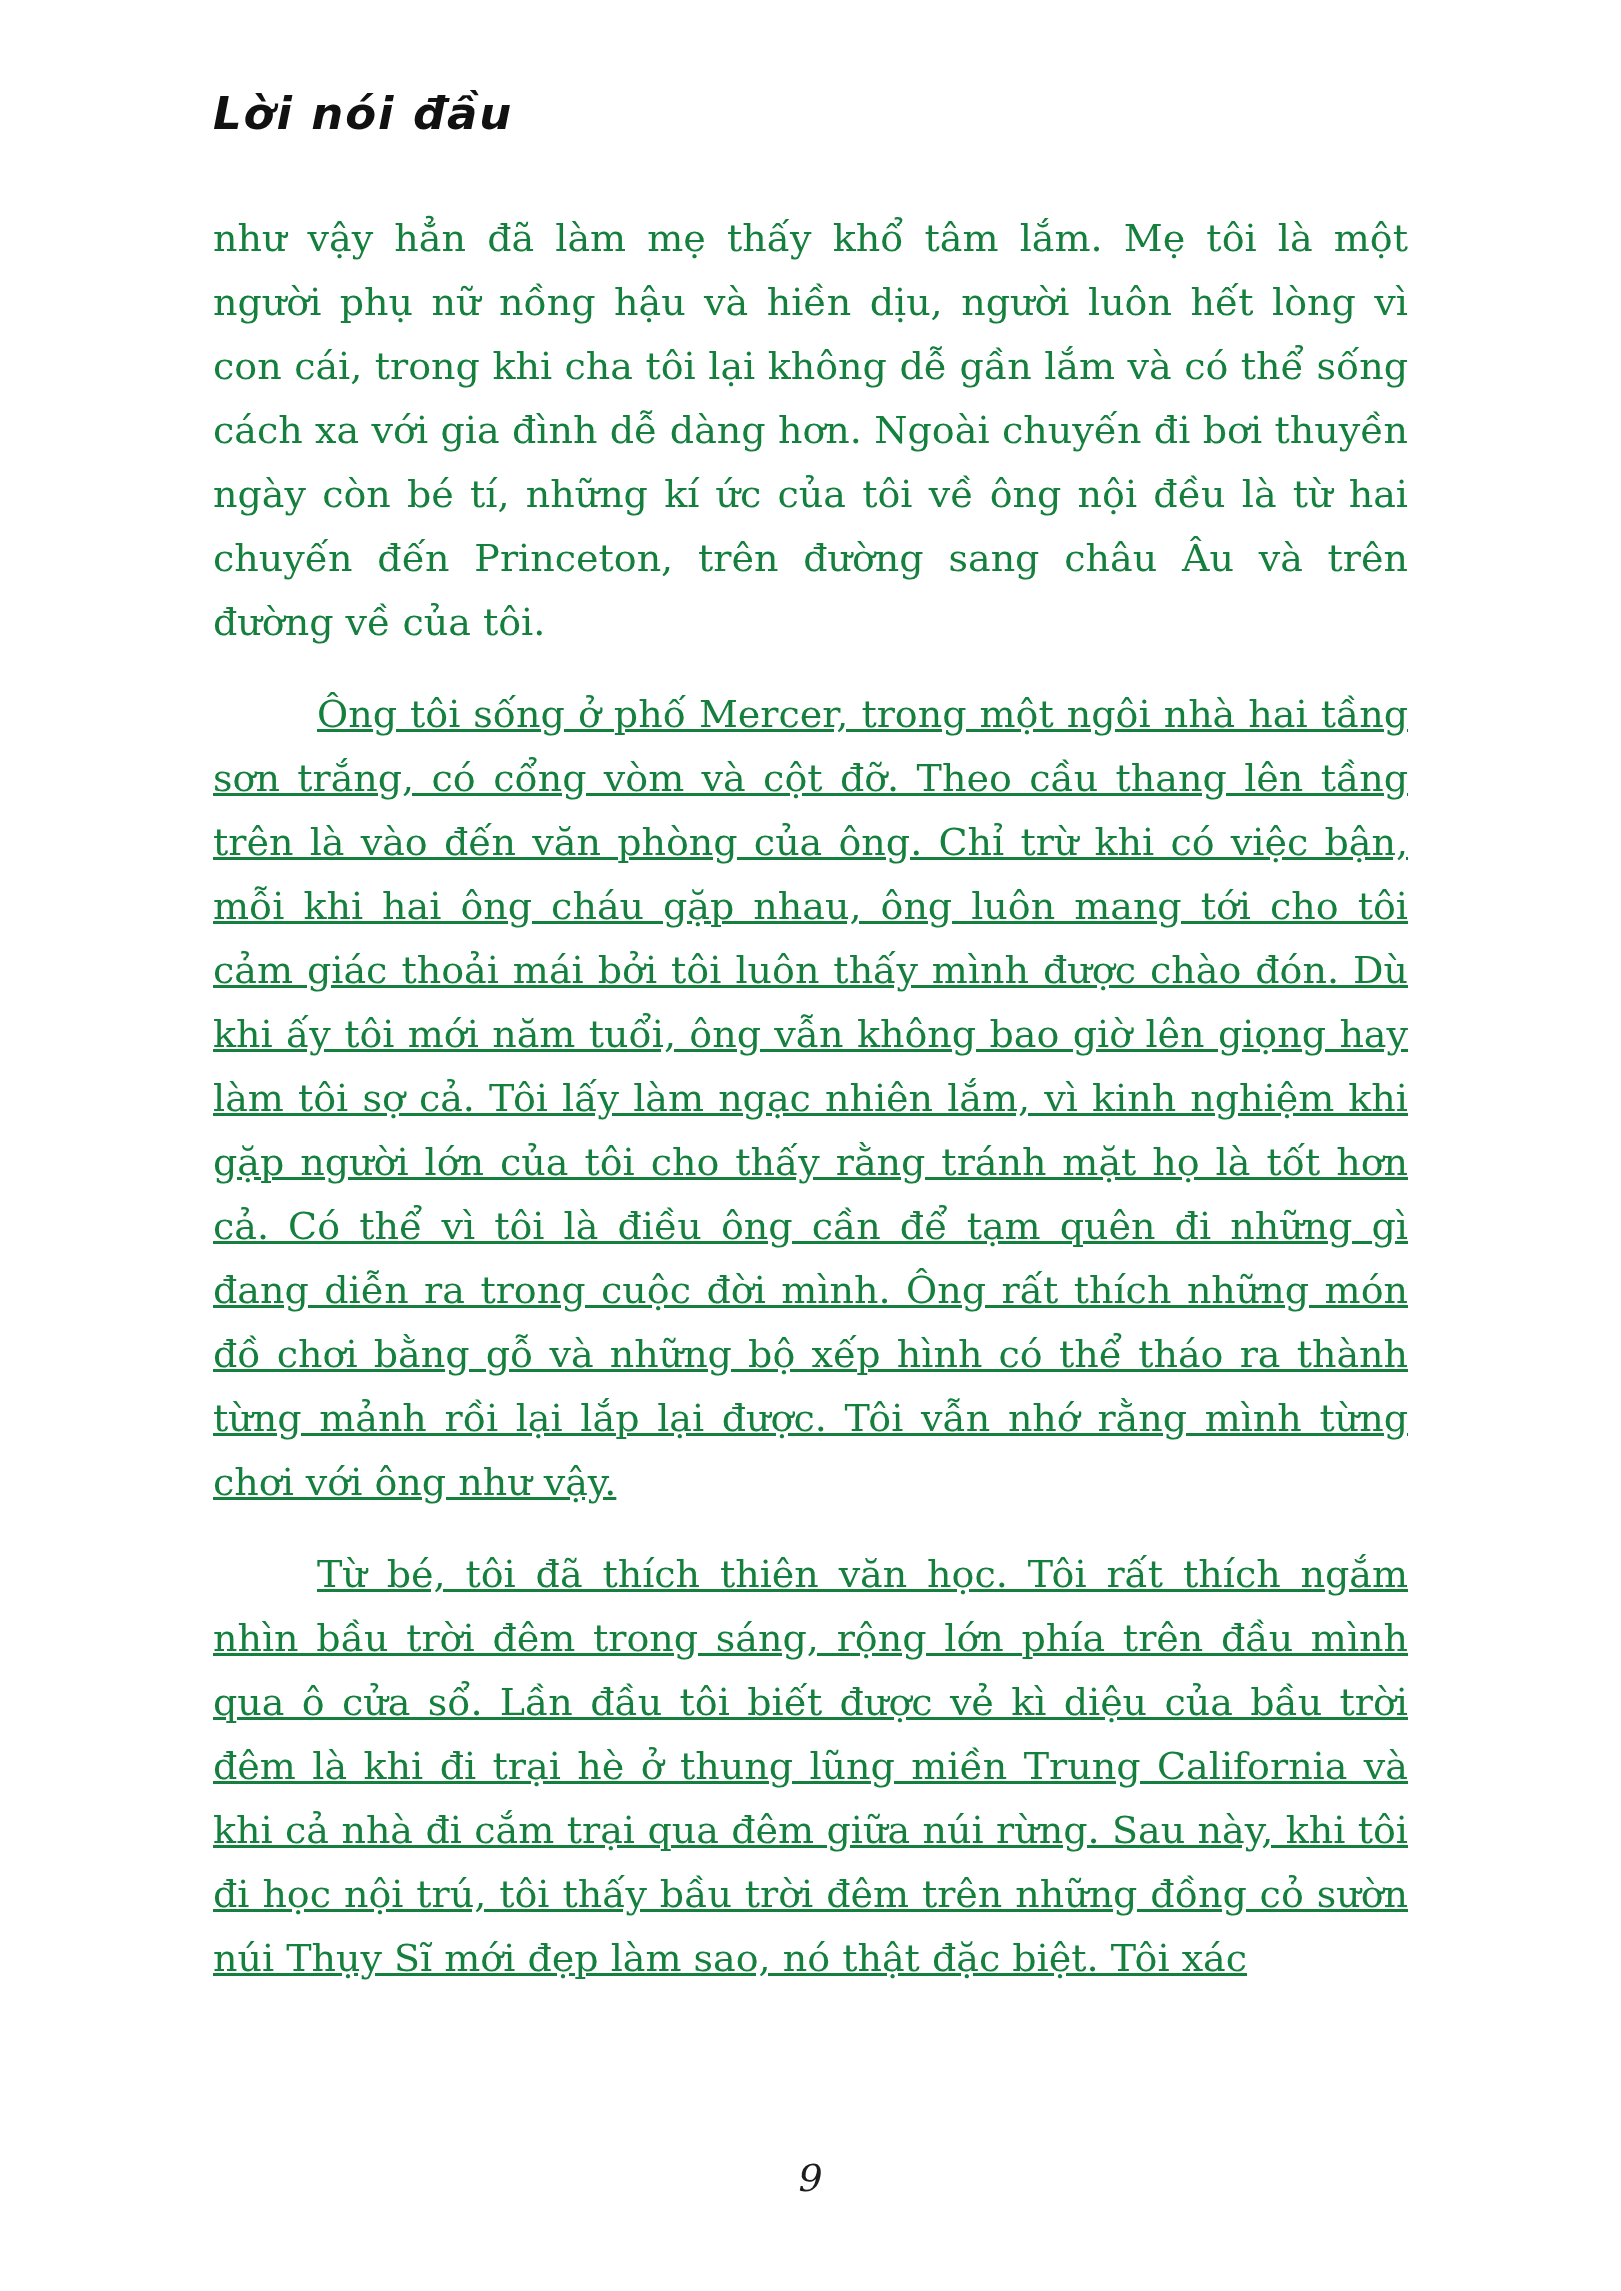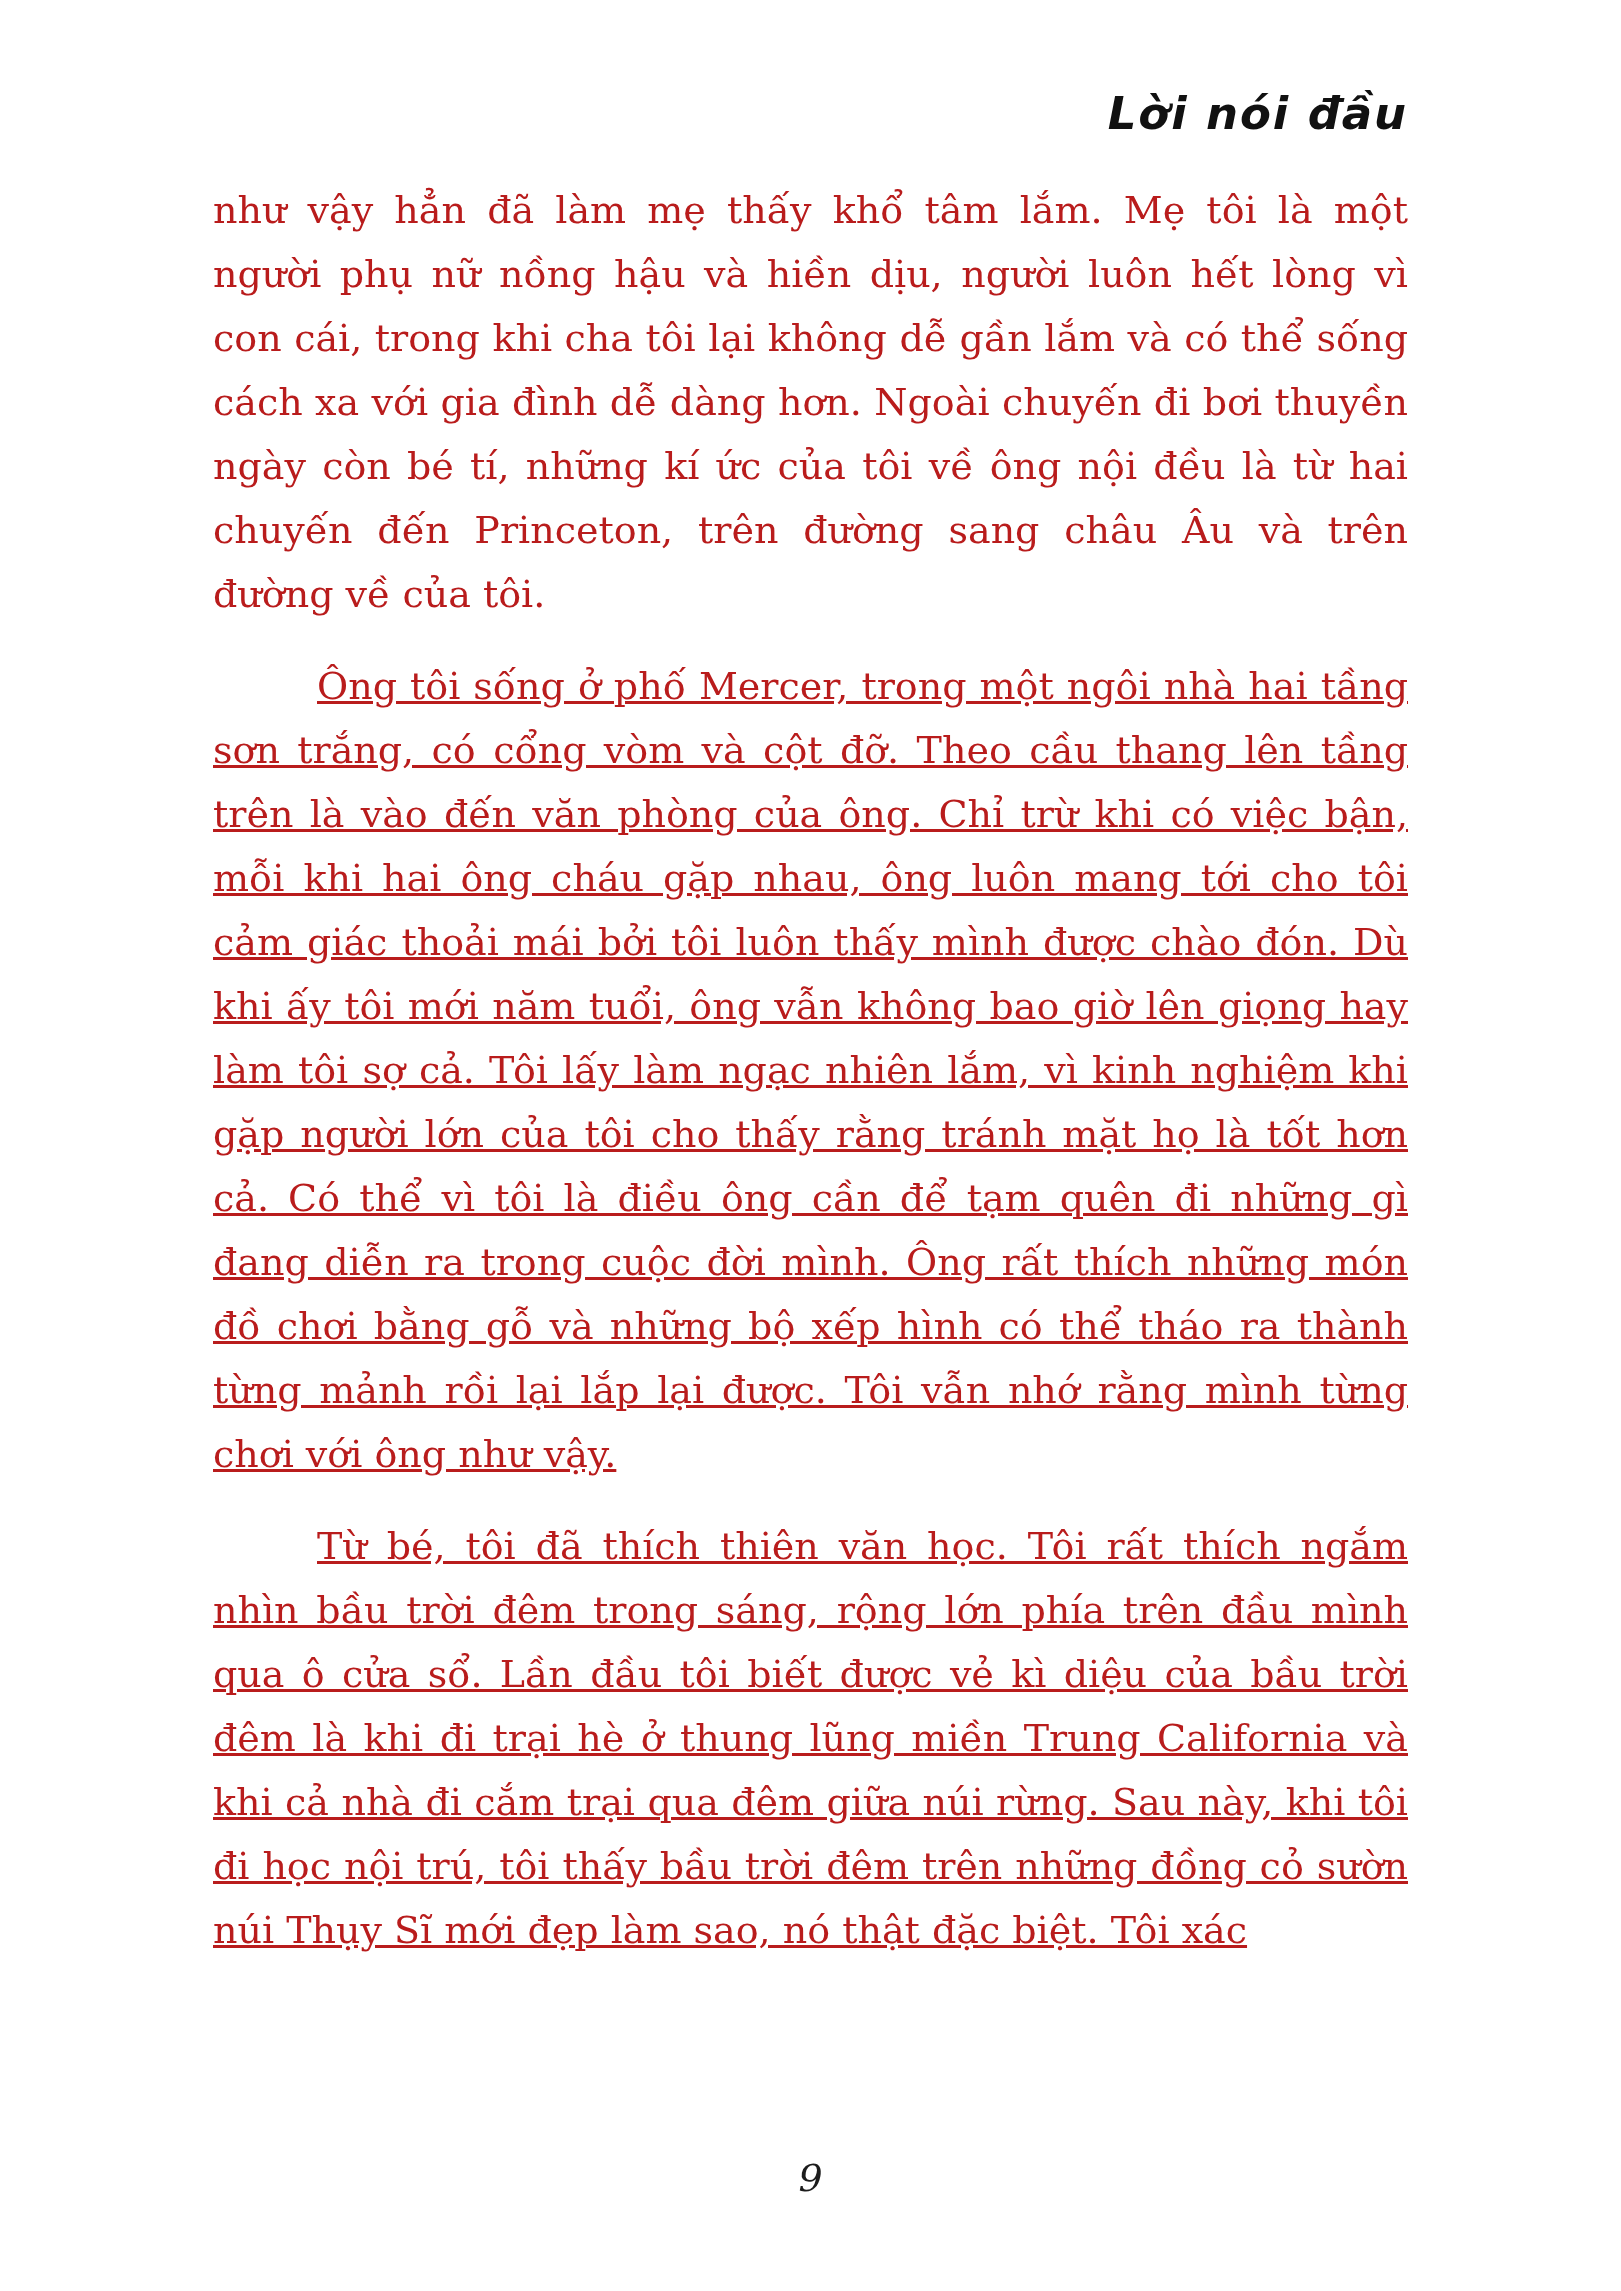--- a/index.html
+++ b/index.html
@@ -16,37 +16,37 @@
   .page {
     position: relative;
     width: 1621px;
     height: 2291px;
     background: #ffffff;
     padding: 87px 213px 0 213px;
     overflow: hidden;
   }
 
   .chapter-title {
-    text-align: right;
+    text-align: left;
     font-family: "DejaVu Sans", "Liberation Sans", sans-serif;
     font-style: italic;
     font-weight: bold;
     font-size: 45px;
     letter-spacing: 1.9px;
     color: #111111;
-    margin-bottom: 38px;
+    margin-bottom: 66px;
   }
 
   .content p {
     font-size: 38px;
     line-height: 64px;
     text-align: justify;
     text-justify: inter-word;
     margin-bottom: 28px;
-    color: #b91c1c;
+    color: #15803d;
   }
 
   .content p.indented {
     text-indent: 104px;
     text-decoration: underline;
   }
 
   .page-number {
     position: absolute;
     bottom: 91px;

